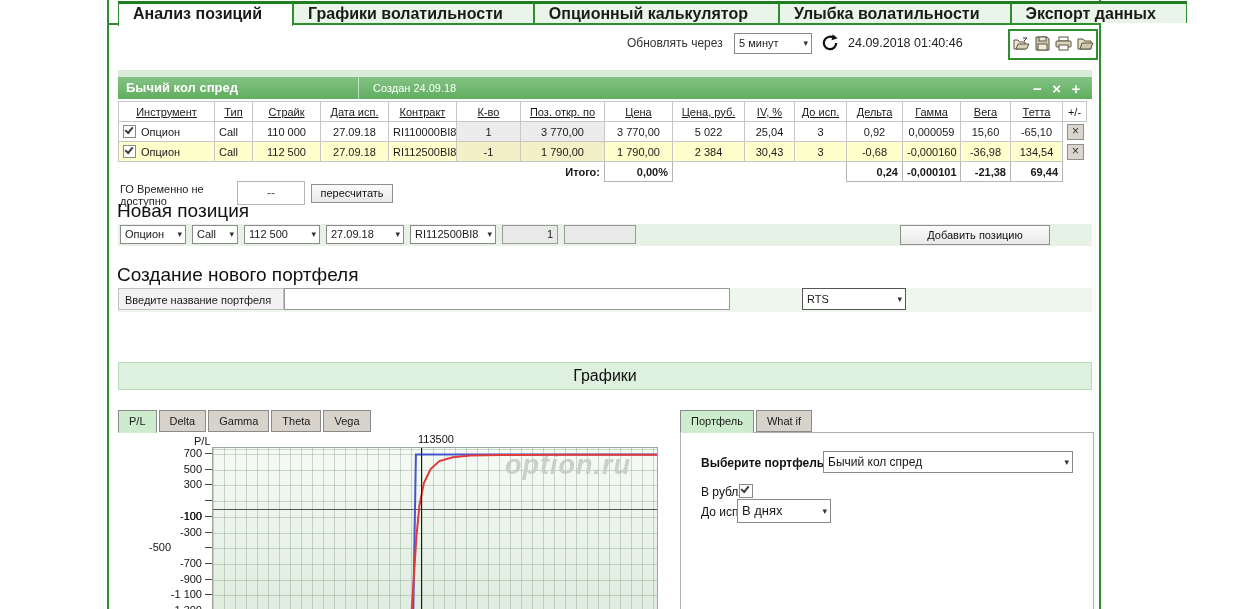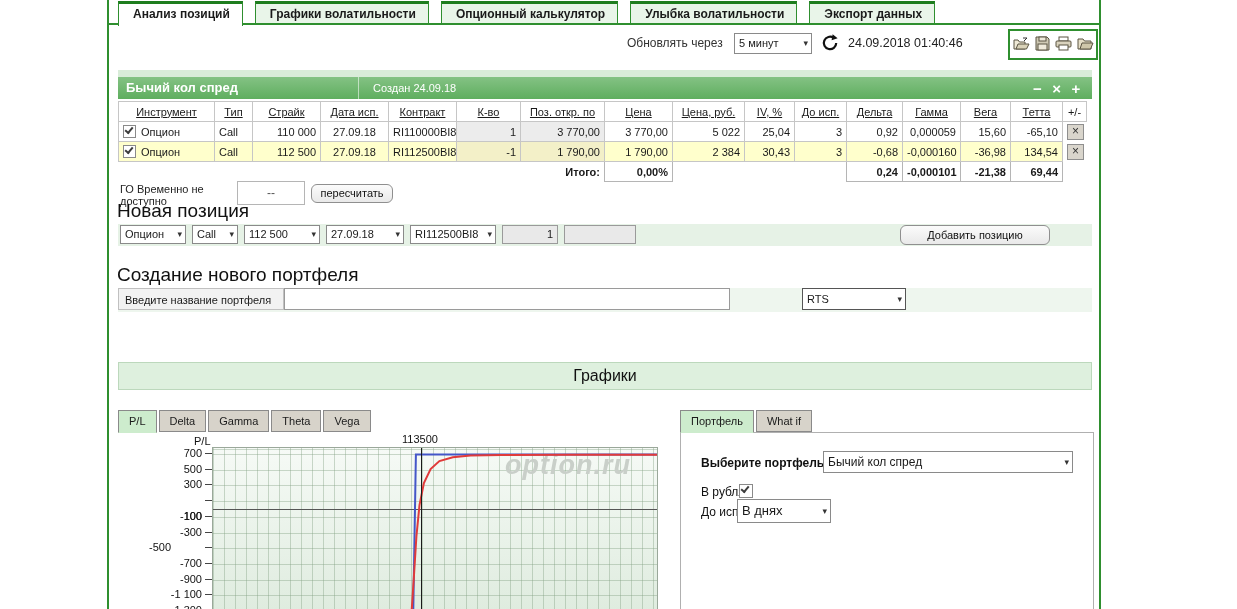--- a/index.html
+++ b/index.html
@@ -6,23 +6,23 @@
   .screen{position:relative;width:1237px;height:609px;overflow:hidden;background:#fff;
           font-family:"Liberation Sans",sans-serif;font-size:12px;color:#1a1a1a;}
   .abs{position:absolute;}
 
   
   .edge{position:absolute;top:0;bottom:0;width:2px;background:#2f8f2f;}
   .tabs-line{position:absolute;left:108px;top:23px;width:991px;height:2px;background:#2f8f2f;z-index:1;}
 
   
   .tabs{position:absolute;left:118px;top:1px;z-index:3;white-space:nowrap;}
-  .tab{display:inline-block;box-sizing:border-box;height:22px;line-height:16px;padding:2px 12px 0 14px;
+  .tab{display:inline-block;box-sizing:border-box;height:22px;line-height:16px;padding:2px 30px 0 14px;
        border:1px solid #2f8f2f;border-top:3px solid #1e7d1e;border-bottom:none;background:#e9f5e9;
-       font-weight:bold;font-size:12px;margin-right:12px;vertical-align:top;}
+       font-weight:bold;font-size:16px;margin-right:0;vertical-align:top;}
   .tab.active{height:25px;background:#fff;z-index:4;position:relative;}
 
   
   .tb-label{position:absolute;left:627px;top:36px;font-size:12px;color:#333;}
   .sel{box-sizing:border-box;background:#fff;border:1px solid #8a8a8a;position:relative;
        font-size:11px;line-height:17px;padding:0 15px 0 4px;height:19px;white-space:nowrap;overflow:hidden;}
   .sel .arr{position:absolute;right:3px;top:0;font-size:9px;color:#333;line-height:17px;}
   .tb-sel{left:734px;top:33px;width:78px;height:21px;line-height:19px;}
   .tb-sel .arr{line-height:19px;}
   .refresh{position:absolute;left:820px;top:33px;width:20px;height:20px;cursor:pointer;}
@@ -39,41 +39,41 @@
   .pf-created{padding-left:14px;font-size:11px;}
   .pf-controls{margin-left:auto;padding-right:8px;}
   .pf-controls span{display:inline-block;width:16px;text-align:center;font-weight:bold;font-size:15px;cursor:pointer;}
 
   
   table.pos{position:absolute;left:118px;top:101px;border-collapse:collapse;table-layout:fixed;width:968px;font-size:11px;}
   table.pos td{border:1px solid #c6c6c6;padding:1px 4px;height:17px;overflow:hidden;white-space:nowrap;}
   table.pos tr.hdr td{text-align:center;background:#fff;}
   table.pos tr.hdr td span{text-decoration:underline;cursor:pointer;}
   table.pos tr.hdr td.plain span{text-decoration:none;cursor:default;}
-  .num{text-align:right;} .ctr{text-align:center;}
+  .num{text-align:center;} .ctr{text-align:center;}
   .inset{background:#ececec;}
   tr.yellow td{background:#ffffcc;}
   tr.yellow td.inset{background:#f3f0c8;}
   tr.tot td{border:none;font-weight:bold;}
   tr.tot td.box{border:1px solid #b5b5b5;text-align:right;}
   tr.tot td.lbl{text-align:right;}
   .cb{position:relative;width:11px;height:11px;border:1px solid #8a8a8a;background:#fff;display:inline-block;
       vertical-align:-2px;margin-right:5px;cursor:pointer;}
   .cb.checked::after{content:"";position:absolute;left:1px;top:1px;width:6px;height:3px;
       border-left:2px solid #3d3d3d;border-bottom:2px solid #3d3d3d;transform:rotate(-50deg);}
   .xbtn{display:inline-block;width:15px;height:14px;line-height:13px;text-align:center;background:#d9d5cc;
         border:1px solid #8f8f8f;color:#333;font-size:12px;cursor:pointer;}
   td.delcell{border:none !important;padding:0 0 0 2px;background:#fff !important;}
 
   
   .go-label{position:absolute;left:120px;top:183px;width:116px;font-size:11px;line-height:12px;color:#222;}
   .go-val{position:absolute;left:237px;top:181px;width:66px;height:22px;border:1px solid #b5b5b5;
           text-align:center;line-height:22px;color:#555;background:#fff;}
   .btn{box-sizing:border-box;background:linear-gradient(#fbfbfb,#e9e9e9);border:1px solid #8f8f8f;
-       border-radius:6px;font-size:11px;text-align:center;cursor:pointer;color:#111;}
+       border-radius:0;font-size:11px;text-align:center;cursor:pointer;color:#111;}
   .go-btn{position:absolute;left:311px;top:184px;width:82px;height:19px;line-height:17px;}
 
   .h1{position:absolute;font-size:19px;color:#111;}
 
   
   .np-strip{position:absolute;left:118px;top:224px;width:974px;height:22px;background:#e6f2e6;}
   .np-strip .sel{position:absolute;top:1px;height:19px;line-height:17px;}
   .np-in{position:absolute;top:1px;height:19px;box-sizing:border-box;border:1px solid #9a9a9a;background:#e9e9e9;
          font-size:11px;text-align:right;padding:0 4px;font-family:"Liberation Sans",sans-serif;}
   .np-btn{position:absolute;left:782px;top:1px;width:150px;height:20px;line-height:18px;}
@@ -95,21 +95,21 @@
 
   
   .ctabs{position:absolute;top:410px;white-space:nowrap;z-index:2;}
   .ctab{display:inline-block;box-sizing:border-box;height:22px;line-height:20px;padding:0 10px;
         border:1px solid #8a8a8a;background:#d7d3ca;font-size:11px;margin-right:2px;vertical-align:top;cursor:pointer;}
   .ctab.active{background:#cdeccd;height:23px;border-bottom:1px solid #cdeccd;}
 
   
   .chart-block{position:absolute;left:118px;top:432px;width:540px;height:177px;background:#fff;}
   .axis-title{position:absolute;left:76px;top:3px;font-size:11px;color:#111;}
-  .marker-label{position:absolute;left:272px;top:1px;width:60px;text-align:center;font-size:11px;color:#111;}
+  .marker-label{position:absolute;left:288px;top:1px;width:60px;text-align:center;font-size:11px;color:#111;}
   .yticks{position:absolute;left:0;top:15px;width:94px;height:162px;}
   .ytick-label{position:absolute;left:0;width:84px;text-align:right;font-size:11px;color:#111;}
   .ytick-mark{position:absolute;left:87px;width:7px;height:1px;background:#444;}
   .plot{position:absolute;left:94px;top:15px;width:444px;height:162px;border:1px solid #9aa89a;box-sizing:content-box;
         background-image:
           repeating-linear-gradient(to right, rgba(130,160,130,.40) 0 1px, transparent 1px 11px),
           repeating-linear-gradient(to bottom, rgba(130,160,130,.40) 0 1px, transparent 1px 15.7px),
           linear-gradient(#f6faf6,#dfecdf);
         background-position:0 0,0 6px,0 0;overflow:hidden;}
   .zero-line{position:absolute;left:0;right:0;top:61px;height:1px;background:#555;}

